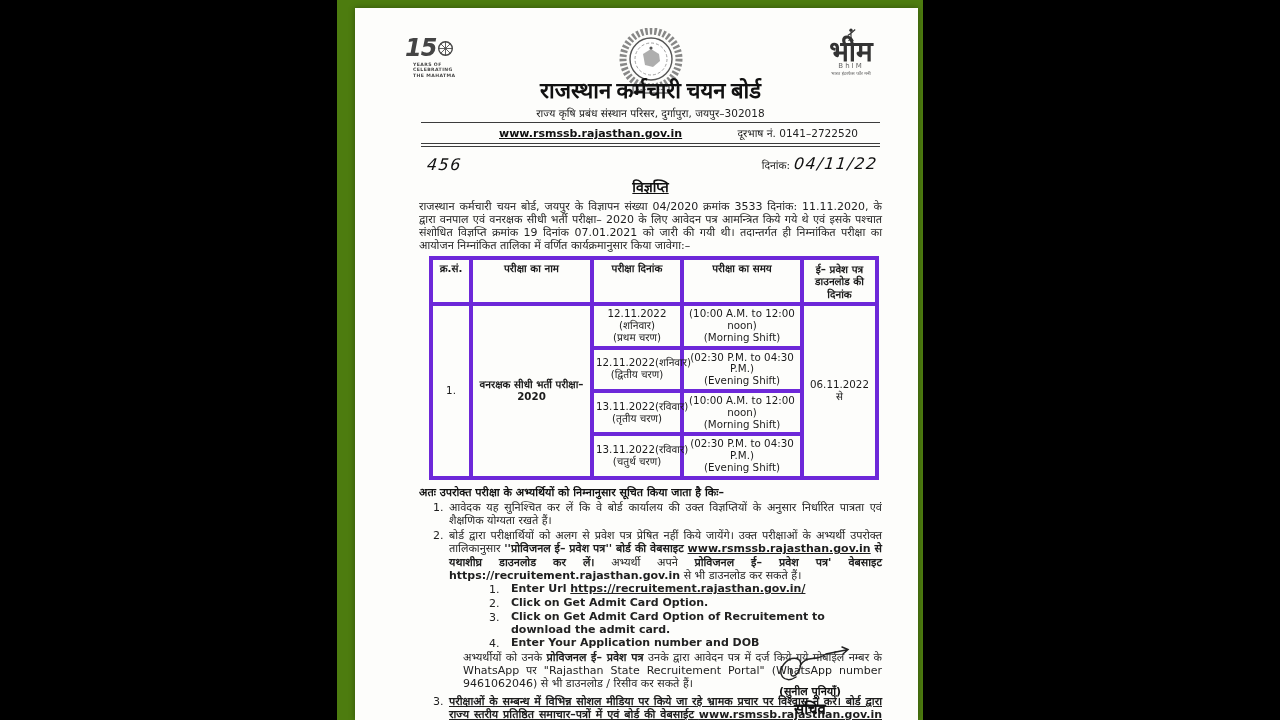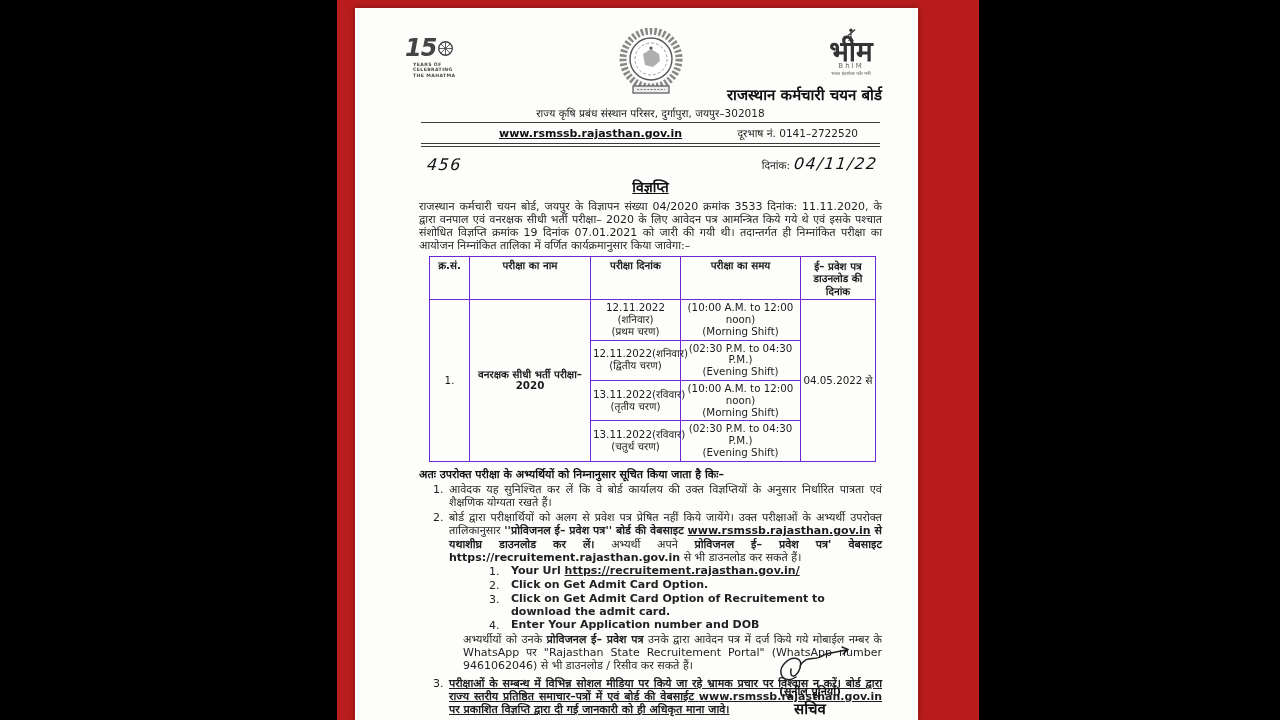--- a/index.html
+++ b/index.html
@@ -1,37 +1,37 @@
 <!DOCTYPE html>
 <html lang="hi"><head>
 <meta charset="utf-8">
 <style>
   * { margin:0; padding:0; box-sizing:border-box; }
   html,body { width:1280px; height:720px; overflow:hidden; background:#000; }
   body { font-family:"DejaVu Sans","Liberation Sans",sans-serif; color:#222; }
   .stage { position:relative; width:1280px; height:720px; background:#000; }
-  .mat { position:absolute; left:337px; top:0; width:642px; height:720px; background:#b91c1c; }
+  .mat { position:absolute; left:337px; top:0; width:586px; height:720px; background:#4d7c0f; }
   .page { position:absolute; left:18px; top:8px; width:563px; height:712px;
           background:#fdfdfb; box-shadow:0 0 6px rgba(0,0,0,.35);
           padding:0 36px 0 64px; overflow:hidden; }
 
   
   .hdr { position:relative; height:112px; }
   .logo150 { position:absolute; left:-14px; top:26px; width:70px; text-align:left; color:#444; }
   .logo150 .num { font-size:24px; font-style:italic; font-weight:bold; letter-spacing:-1px; display:flex; align-items:center; }
   .logo150 .cap { font-size:4.6px; font-weight:bold; letter-spacing:.4px; line-height:5.4px; display:block; margin-left:8px; }
   .wheel { width:17px; height:17px; margin-left:1px; }
   .emblem { position:absolute; left:50%; transform:translateX(-50%); top:20px; }
   .bhim { position:absolute; right:-8px; top:20px; text-align:center; color:#333; width:78px; }
   .bhim .person { height:14px; }
   .bhim .hi { font-size:28px; font-weight:bold; line-height:20px; font-family:"DejaVu Sans",sans-serif; }
   .bhim .en { font-size:7px; letter-spacing:2px; color:#666; line-height:8px; }
   .bhim .tag { font-size:4.6px; color:#555; line-height:7px; }
-  .org-name { position:absolute; bottom:16px; left:0; right:0; text-align:right;
-              font-size:15px; font-weight:bold; color:#111; }
+  .org-name { position:absolute; bottom:16px; left:0; right:0; text-align:center;
+              font-size:22px; font-weight:bold; color:#111;font-family:Liberation Serif, serif; }
   .org-addr { position:absolute; bottom:0; left:0; right:0; text-align:center; font-size:10.5px; color:#222; }
   .rule { border-top:1px solid #3c3c3c; margin:2px 2px 0 2px; }
   .rule-double { border-top:1px solid #3c3c3c; border-bottom:1px solid #3c3c3c; height:4px; margin:1px 2px 0 2px; }
   .www-row { display:flex; align-items:center; padding:3px 24px 2px 80px; }
   .website { font-size:11px; font-weight:bold; text-decoration:underline; color:#111; }
   .phone { margin-left:auto; font-size:10.5px; color:#222; }
 
   
   .ref-row { display:flex; align-items:baseline; margin-top:7px; font-size:10.5px; }
   .hand { font-size:16px; font-style:italic; letter-spacing:1.5px; color:#111; transform:skewX(-6deg); }
@@ -40,21 +40,21 @@
   .ref-date { margin-right:4px; }
   .doc-title { text-align:center; font-size:14px; font-weight:bold; text-decoration:underline; margin-top:4px; color:#111; }
 
   
   .para { font-size:11px; line-height:12.9px; text-align:justify; margin-top:5px; color:#1d1d1d; }
   .b { font-weight:bold; }
   .u { text-decoration:underline; }
 
   
   table.sched { border-collapse:collapse; margin:3px 0 0 10px; width:446px; table-layout:fixed; }
-  table.sched th, table.sched td { border:1px solid #6d28d9; font-size:10.3px; line-height:11.8px;
+  table.sched th, table.sched td { border:4px solid #6d28d9; font-size:10.3px; line-height:11.8px;
        text-align:center; vertical-align:middle; padding:2px 2px; color:#1b1b1b; }
   table.sched th { font-weight:bold; vertical-align:top; padding-top:3px; }
   col.c1{width:40px} col.c2{width:121px} col.c3{width:90px} col.c4{width:120px} col.c5{width:75px}
   td.name-cell { vertical-align:top; text-align:justify; padding:4px 5px; font-weight:bold; }
   td.sn-cell { vertical-align:top; padding-top:6px; }
   td.time-cell { font-size:11px; }
   table.sched th.dl-hd { line-height:12.5px; }
 
   
   .notice-intro { font-weight:bold; font-size:11px; margin-top:4px; color:#111; }
@@ -156,21 +156,21 @@
           <th>परीक्षा का नाम</th>
           <th>परीक्षा दिनांक</th>
           <th>परीक्षा का समय</th>
           <th class="dl-hd">ई– प्रवेश पत्र डाउनलोड की दिनांक</th>
         </tr>
         <tr>
           <td class="sn-cell" rowspan="4">1.</td>
           <td class="name-cell" rowspan="4">वनरक्षक सीधी भर्ती परीक्षा– 2020</td>
           <td><span>12.11.2022 (शनिवार)</span><br><span>(प्रथम चरण)</span></td>
           <td class="time-cell"><span>(10:00 A.M. to 12:00 noon)</span><br><span>(Morning Shift)</span></td>
-          <td rowspan="4">04.05.2022 से</td>
+          <td rowspan="4">06.11.2022 से</td>
         </tr>
         <tr>
           <td><span>12.11.2022(शनिवार)</span><br><span>(द्वितीय चरण)</span></td>
           <td class="time-cell"><span>(02:30 P.M. to 04:30 P.M.)</span><br><span>(Evening Shift)</span></td>
         </tr>
         <tr>
           <td><span>13.11.2022(रविवार)</span><br><span>(तृतीय चरण)</span></td>
           <td class="time-cell"><span>(10:00 A.M. to 12:00 noon)</span><br><span>(Morning Shift)</span></td>
         </tr>
         <tr>
@@ -189,21 +189,21 @@
 
       <div class="pt">
         <span class="pt-num">2.</span>
         <span class="pt-body"><span>बोर्ड द्वारा परीक्षार्थियों को अलग से प्रवेश पत्र प्रेषित नहीं किये जायेंगे। उक्त परीक्षाओं के अभ्यर्थी उपरोक्त तालिकानुसार </span><span class="b">''प्रोविजनल ई– प्रवेश पत्र'' बोर्ड की वेबसाइट </span><span class="b u">www.rsmssb.rajasthan.gov.in</span><span class="b"> से यथाशीघ्र डाउनलोड कर लें।</span><span> अभ्यर्थी अपने </span><span class="b">प्रोविजनल ई– प्रवेश पत्र' वेबसाइट </span><span class="b">https://recruitement.rajasthan.gov.in</span><span> से भी डाउनलोड कर सकते हैं।</span></span>
       </div>
 
       <div class="indent-block">
         <div class="steps">
           <div class="step">
             <span class="step-num">1.</span>
-            <span class="step-body"><span class="b">Your Url </span><span class="b u">https://recruitement.rajasthan.gov.in/</span></span>
+            <span class="step-body"><span class="b">Enter Url </span><span class="b u">https://recruitement.rajasthan.gov.in/</span></span>
           </div>
           <div class="step">
             <span class="step-num">2.</span>
             <span class="step-body b">Click on Get Admit Card Option.</span>
           </div>
           <div class="step">
             <span class="step-num">3.</span>
             <span class="step-body b">Click on Get Admit Card Option of Recruitement to download the admit card.</span>
           </div>
           <div class="step">

